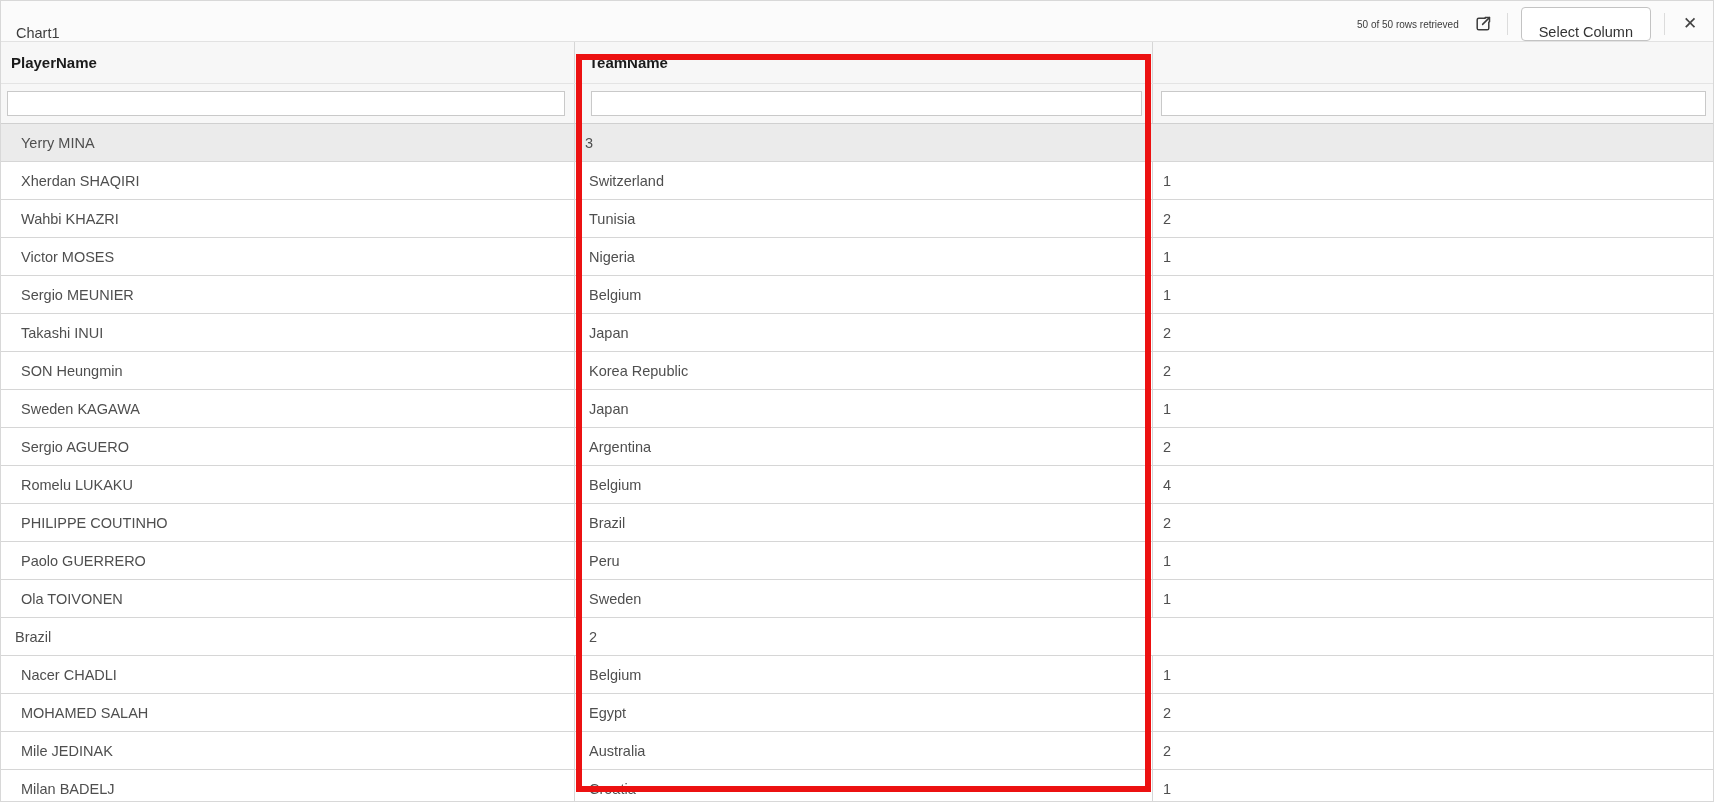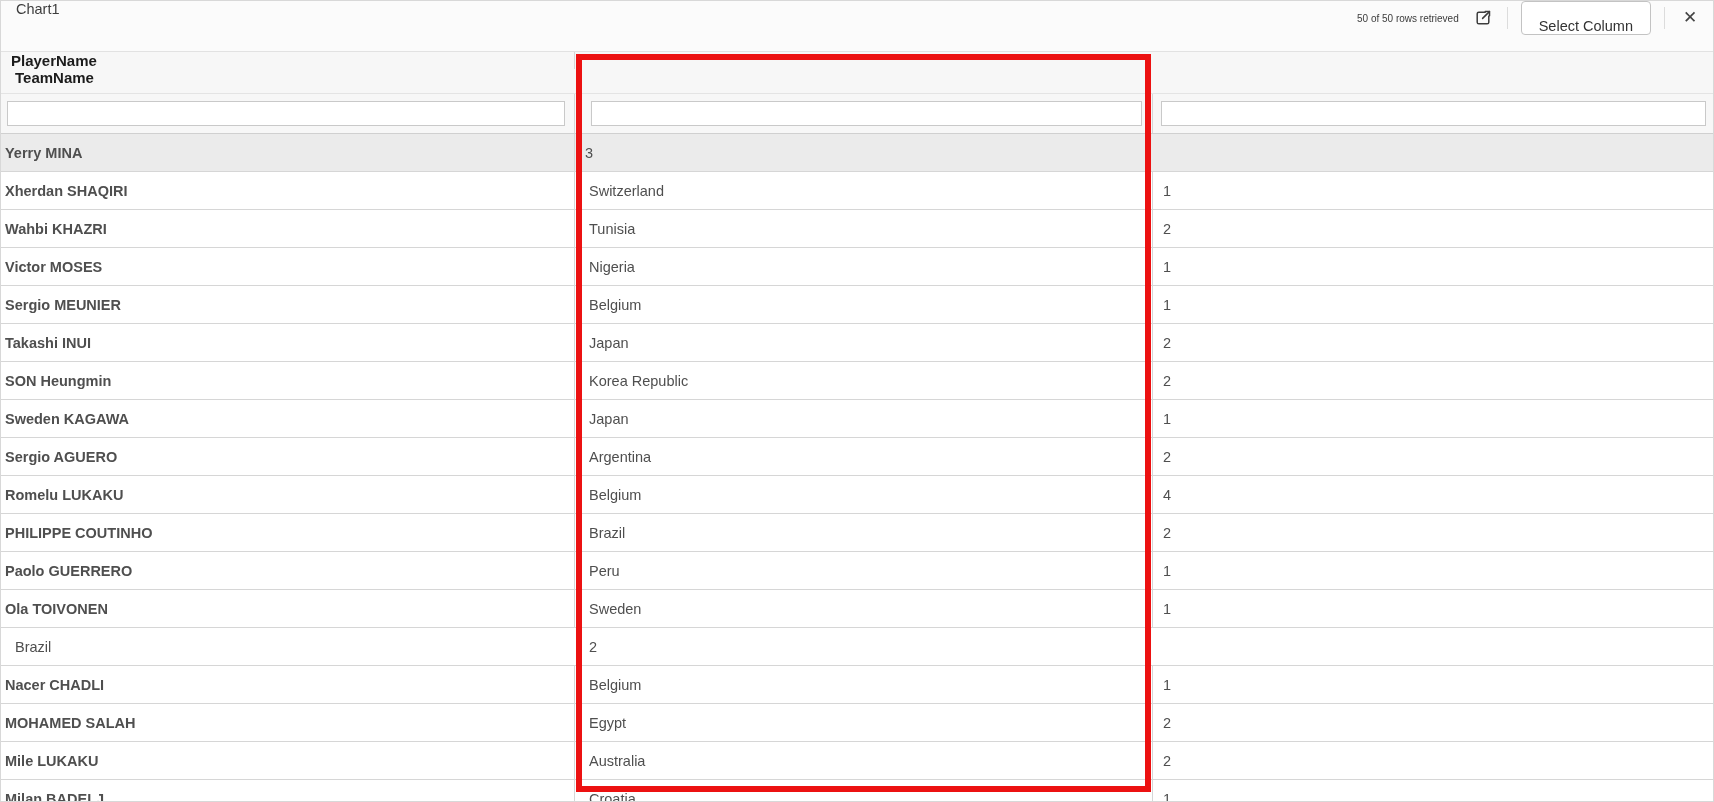--- a/index.html
+++ b/index.html
@@ -10,24 +10,24 @@
   }
   .widget {
     position: relative;
     width: 1714px; height: 802px;
     border: 1px solid #d8d8d8;
     background: #ffffff;
     overflow: hidden;
   }
   
   .topbar {
-    height: 51px;
+    height: 41px;
     background: #fbfbfb;
     border-bottom: 1px solid #e2e2e2;
-    display: flex; align-items: flex-start; justify-content: space-between;
+    display: flex; align-items: flex-end; justify-content: space-between;
   }
   .topbar-title {
     padding-left: 15px;
     font-size: 14.5px; color: #3d3d3d;
   }
   .topbar-right {
     display: flex; align-items: center;
     padding-right: 11px; gap: 13px;
   }
   .rows-retrieved { font-size: 10px; color: #3c3c3c; }
@@ -57,21 +57,20 @@
   .c2 { width: 578px; }
   .c3 { width: 562px; }
   .cell {
     display: flex; align-items: center;
     overflow: hidden; white-space: nowrap;
   }
   .c1.cell, .c2.cell { border-right: 1px solid #d6d6d6; }
   .header-row {
     height: 42px; background: #f7f7f7;
     border-bottom: 1px solid #e4e4e4;
-    flex-direction: column;
   }
   .header-row .cell {
     font-weight: bold; font-size: 15px; color: #1b1b1b;
   }
   .header-row .c1 { padding-left: 10px; }
   .header-row .c2 { padding-left: 14px; }
   .header-row .c3 { padding-left: 10px; }
   .filter-row {
     height: 40px; background: #f7f7f7;
     border-bottom: 1px solid #d0d0d0;
@@ -84,21 +83,21 @@
   }
   .filter-row .c1 { padding: 0 9px 0 6px; }
   .filter-row .c2 { padding: 0 10px 0 16px; }
   .filter-row .c3 { padding: 0 9px 0 8px; }
   .data-row {
     height: 38px; background: #ffffff;
     border-bottom: 1px solid #d6d6d6;
     font-size: 14.5px; color: #4f4f4f;
   }
   .data-row.highlighted { background: #ebebeb; }
-  .data-row .c1 { padding-left: 4px; font-weight: bold; }
+  .data-row .c1 { padding-left: 20px; }
   .data-row .c2 { padding-left: 14px; }
   .data-row .c3 { padding-left: 10px; }
   
   .col-highlight {
     position: absolute;
     left: 575px; top: 53px;
     width: 575px; height: 738px;
     border: 6px solid #ec1111;
     pointer-events: none;
     z-index: 5;
@@ -217,21 +216,21 @@
         <div class="cell c1">Nacer CHADLI</div>
         <div class="cell c2">Belgium</div>
         <div class="cell c3">1</div>
       </div>
       <div class="grid-row data-row">
         <div class="cell c1">MOHAMED SALAH</div>
         <div class="cell c2">Egypt</div>
         <div class="cell c3">2</div>
       </div>
       <div class="grid-row data-row">
-        <div class="cell c1">Mile LUKAKU</div>
+        <div class="cell c1">Mile JEDINAK</div>
         <div class="cell c2">Australia</div>
         <div class="cell c3">2</div>
       </div>
       <div class="grid-row data-row">
         <div class="cell c1">Milan BADELJ</div>
         <div class="cell c2">Croatia</div>
         <div class="cell c3">1</div>
       </div>
     </div>
 

